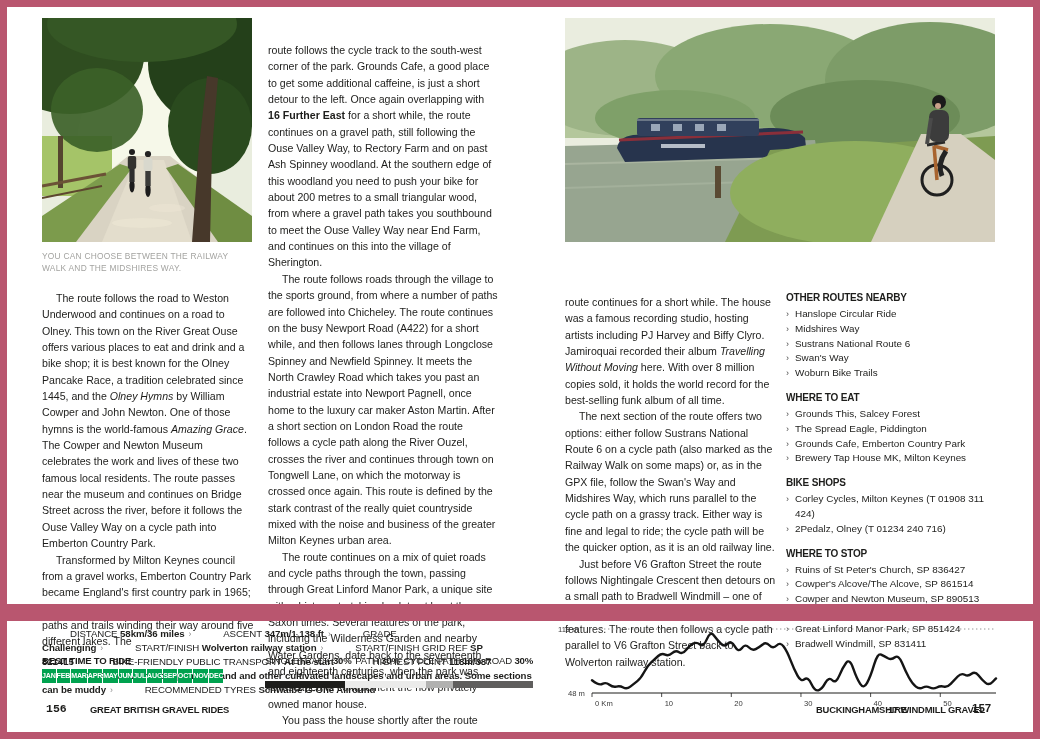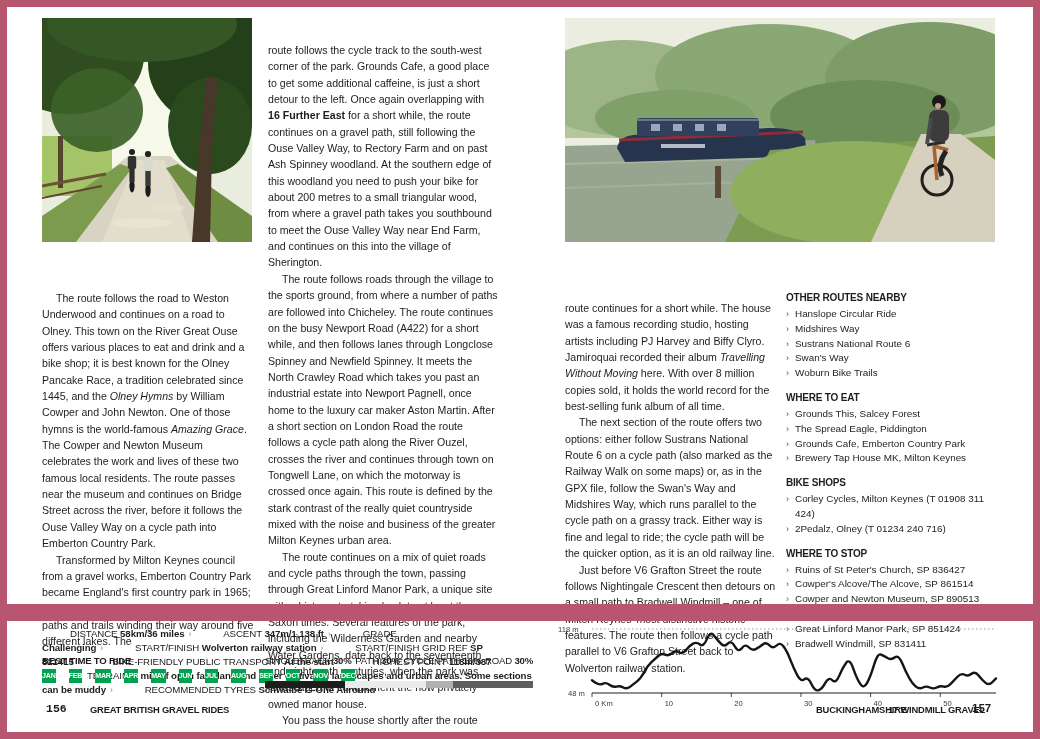--- a/index.html
+++ b/index.html
@@ -13,38 +13,38 @@
   .photo svg{display:block;}
   .photo-left{left:42px;top:18px;width:210px;height:224px;}
   .photo-right{left:565px;top:18px;width:430px;height:224px;}
   .caption{position:absolute;font-size:8.4px;line-height:11.5px;letter-spacing:.25px;color:var(--cap);}
   .cap-left{left:42px;top:251px;width:212px;}
   .cap-right{left:565px;top:251px;width:420px;}
 
   .col{position:absolute;font-size:10.6px;line-height:16.35px;text-align:left;}
   .col1{left:42px;top:290px;width:212px;}
   .col2{left:268px;top:42px;width:230px;}
-  .col3{left:565px;top:300px;width:213px;}
+  .col3{left:565px;top:294px;width:213px;}
   .para{margin:0;}
   .para.indent{text-indent:14px;}
 
   .sidebar{position:absolute;left:786px;top:290px;width:216px;}
   .sb-h{font-weight:700;font-size:10px;letter-spacing:-.2px;margin:11px 0 4px;}
   .sidebar .sb-h:first-child{margin-top:2px;}
   .sb-item{font-size:9.9px;line-height:14.8px;display:flex;}
   .sb-item .bul{width:9px;color:#4a4a4a;font-size:9px;flex:none;}
 
   .stats{position:absolute;left:42px;top:627px;width:494px;font-size:9.7px;line-height:14px;
          letter-spacing:-.1px;}
   .stat-label{font-weight:400;color:#222;padding-left:28px;}
   .stat-value{font-weight:700;}
   .sep{color:#8a8a8a;padding:0 4px;font-size:8.6px;}
 
   .bt-title{position:absolute;left:42px;top:655px;font-size:9.6px;font-weight:700;letter-spacing:-.2px;}
-  .months{position:absolute;left:42px;top:669px;width:174px;display:flex;gap:13px;}
+  .months{position:absolute;left:42px;top:669px;width:174px;display:flex;gap:1px;}
   .month{flex:1;height:14px;line-height:14px;text-align:center;color:#fff;font-size:7.1px;
          font-weight:700;letter-spacing:-.2px;}
 
   .sf-labels{position:absolute;left:265px;top:655px;width:268px;display:flex;
              justify-content:space-between;font-size:9.6px;letter-spacing:-.2px;}
   .sf-bar{position:absolute;left:265px;top:681px;width:268px;height:7px;display:flex;}
   .sf-bar span{display:block;height:100%;}
 
   .elev{position:absolute;left:556px;top:619px;width:449px;height:96px;}
 
@@ -86,20 +86,21 @@
         <circle cx="90" cy="134" r="3" fill="#1f1f1f"></circle>
         <ellipse cx="106" cy="172" rx="2.7" ry="7" fill="#1c1c1c"></ellipse>
         <rect x="103.3" y="152" width="5.4" height="16" fill="#3a3a38"></rect>
         <rect x="101.6" y="140" width="8.8" height="13" rx="2" fill="#d8d8cd"></rect>
         <circle cx="106" cy="136" r="3.1" fill="#222"></circle>
       </g>
       <ellipse cx="100" cy="205" rx="30" ry="5" fill="#efe9d6" opacity="0.5"></ellipse>
       <ellipse cx="125" cy="190" rx="18" ry="4" fill="#efe9d6" opacity="0.4"></ellipse>
     </svg>
   </div>
+  <div class="caption cap-left">YOU CAN CHOOSE BETWEEN THE RAILWAY WALK AND THE MIDSHIRES WAY.</div>
 
   <div class="photo photo-right">
     <svg width="430" height="224" viewBox="0 0 430 224">
       <rect width="430" height="224" fill="#eaeddf"></rect>
       <rect y="34" width="430" height="86" fill="#b4c79c"></rect>
       <ellipse cx="60" cy="70" rx="95" ry="48" fill="#9db487"></ellipse>
       <ellipse cx="205" cy="58" rx="115" ry="52" fill="#8aa874"></ellipse>
       <ellipse cx="365" cy="62" rx="105" ry="58" fill="#7d9c68"></ellipse>
       <ellipse cx="300" cy="98" rx="95" ry="36" fill="#6c8c58"></ellipse>
       <ellipse cx="110" cy="100" rx="80" ry="28" fill="#7fa069"></ellipse>

